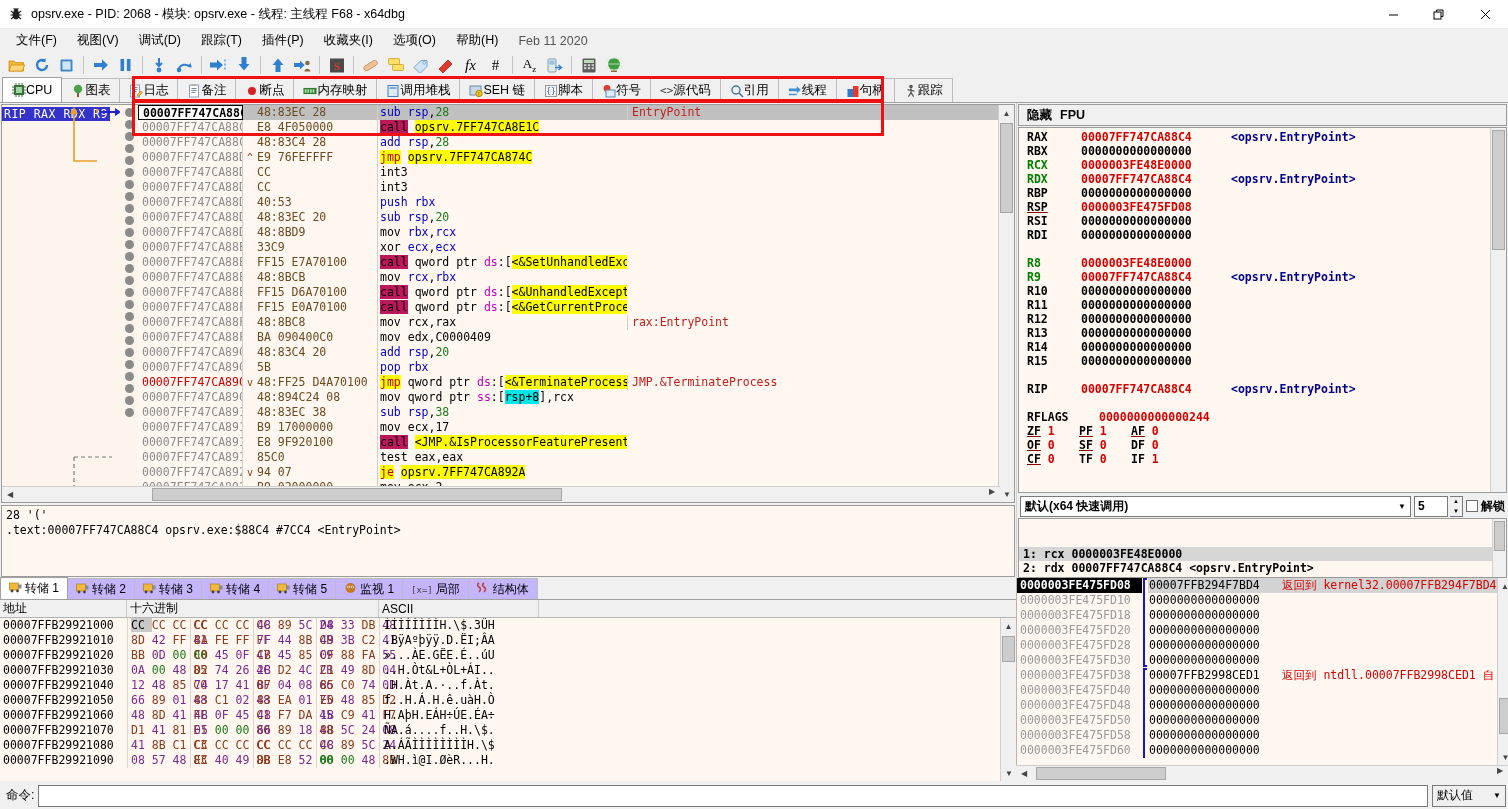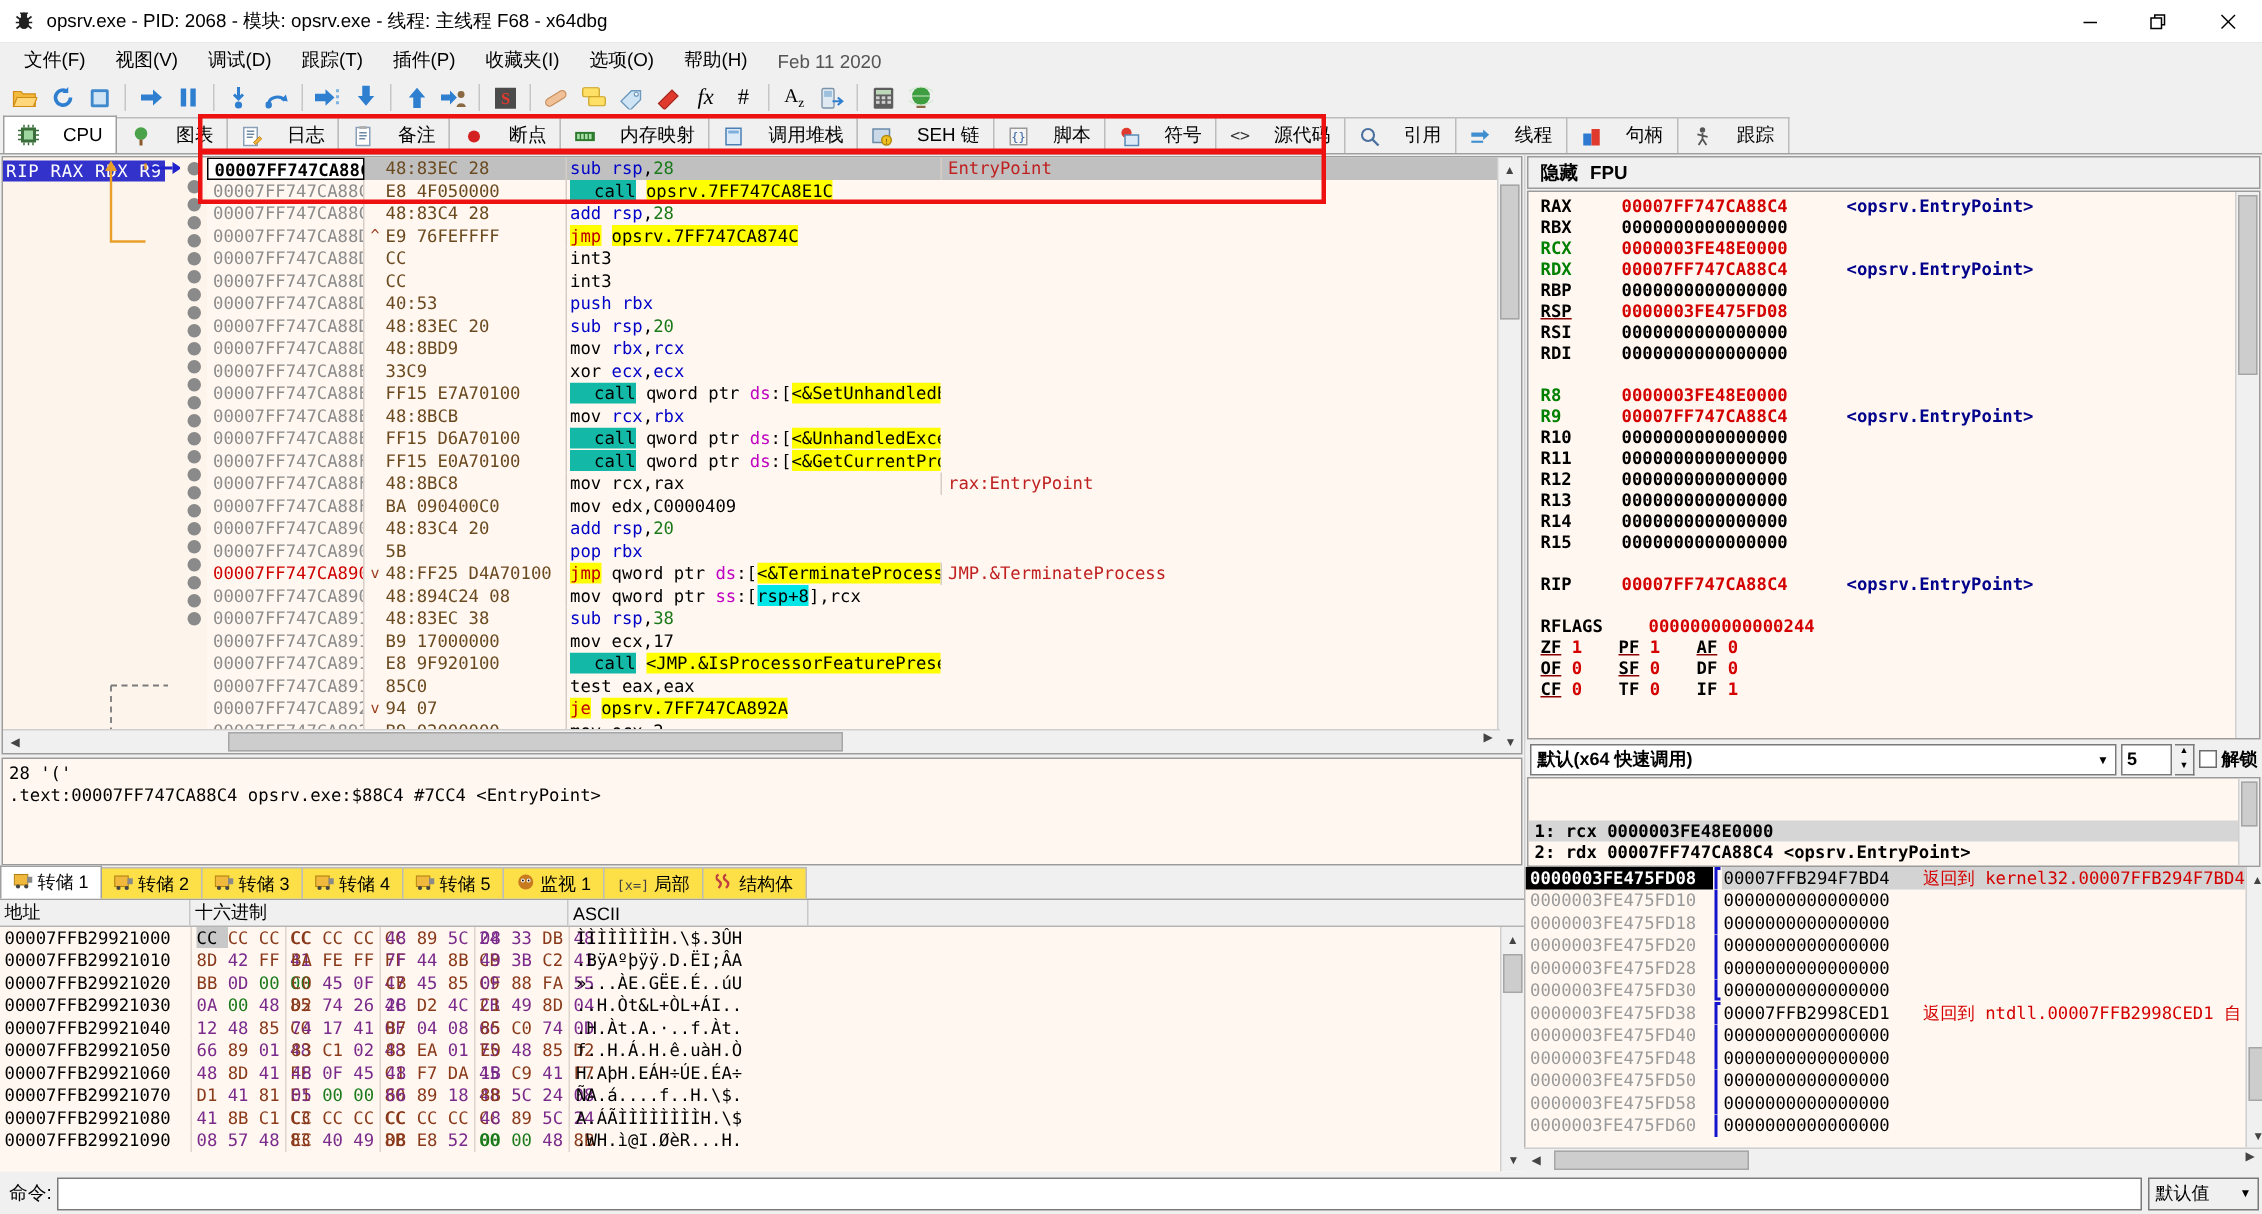--- a/index.html
+++ b/index.html
@@ -30,21 +30,21 @@
   .menudate { padding:3px 10px; font-size:12.5px; color:#555; }
 
   
   .toolbar { height:26px; display:flex; align-items:center; background:#f0f0f0; padding-left:4px; }
   .tbtn { width:25px; height:24px; display:flex; align-items:center; justify-content:center; }
   .tsep { width:1px; height:18px; background:#c6c6c6; margin:0 4px; }
 
   
   .tabstrip { height:25px; display:flex; align-items:flex-end; background:#f0f0f0;
               border-bottom:1px solid #a0a0a0; padding-left:2px; position:relative; }
-  .tab { height:24px; display:flex; align-items:center; gap:16px; padding:0 9px;
+  .tab { height:24px; display:flex; align-items:center; gap:0; padding:0 9px;
          border:1px solid #bcbcbc; border-bottom:none; background:#f0f0f0;
          font-size:12.5px; white-space:nowrap; margin-right:-1px;justify-content:space-between; }
   .tab.active { background:#ffffff; height:25px; border-color:#a0a0a0; position:relative; z-index:3; }
   .tab .ic { width:14px; height:14px; display:inline-block; }
 
   
   .redbox { position:absolute; border:3px solid #ee1111; pointer-events:none; z-index:40; }
 
   
   .main { display:flex; height:475px; background:#f0f0f0; }
@@ -62,21 +62,21 @@
           font-size:11.5px; line-height:15px; white-space:nowrap; }
   .drow.sel { background:#c0c0c0; }
   .c-addr { width:105px; padding-left:4px; color:#8c8c8c; border-right:1px solid #d6cec6; overflow:hidden;}
   .drow.sel .c-addr { color:#000; font-weight:bold; background:#fff; border:1px solid #000; height:15px; }
   .c-addr.cur { color:#ce0000; }
   .c-arrow { width:14px; text-align:center; color:#9a3b1b; font-size:10px; }
   .c-bytes { width:120px; color:#6b4a20; }
   .c-text { width:250px; padding-left:2px; border-left:1px solid #d6cec6; overflow:hidden; }
   .c-cmt { flex:1; padding-left:4px; border-left:1px solid #d6cec6; color:#c02020; overflow:hidden;}
   .mn { color:#0000c8; }
-  .mn-hl { background:#14b8a6; color:#000;padding-left:16px; }
+  .mn-hl { background:#be185d; color:#000; }
   .mn-jmp { background:#ffff00; color:#c00000; }
   .op-reg { color:#0000c8; }
   .op-num { color:#1a7a1a; }
   .op-addr { background:#ffff00; color:#000; }
   .op-seg { color:#c000c0; }
   .op-plain { color:#000; }
   .hl-cyan { background:#00e5e5; }
 
   
   .riplabel { position:absolute; left:0; top:2px; background:#3333cc; color:#fff;
@@ -131,21 +131,21 @@
   .argline { height:14px; line-height:14px; padding-left:4px; white-space:nowrap;}
   .argline.sel { background:#d6d6d6;}
 
   
   .bottom { display:flex; height:203px; }
   .dumpcol { width:1016px; display:flex; flex-direction:column; }
   .stackcol { width:492px; display:flex; flex-direction:column; }
 
   .dumptabs { height:22px; display:flex; align-items:flex-end; background:#f0f0f0; border-bottom:1px solid #a0a0a0;}
   .dtab { height:21px; display:flex; align-items:center; gap:3px; padding:0 8px; border:1px solid #bcbcbc;
-          border-bottom:none; background:#fde047; font-size:12px; white-space:nowrap; margin-right:-1px;}
+          border-bottom:none; background:#c4b5fd; font-size:12px; white-space:nowrap; margin-right:-1px;}
   .dtab.active { background:#fff; height:22px; border-color:#a0a0a0; z-index:3;}
   .colhdr { height:18px; display:flex; background:#f0f0f0; border-bottom:1px solid #b5b5b5;
             font-size:12px; }
   .colhdr div { border-right:1px solid #c8c8c8; padding-left:3px; display:flex; align-items:center;}
   .dumpbody { flex:1; background:#fff7f0; overflow:hidden; display:flex; }
   .hexrows { flex:1; font-family:"DejaVu Sans Mono", monospace; font-size:11.5px; line-height:15px;}
   .hexrow { height:15px; display:flex; white-space:nowrap;}
   .hx-addr { width:127px; padding-left:3px; color:#000;}
   .hx-g { width:63px; border-left:1px solid #ded5cc; padding-left:3px;}
   .hx-ascii { width:160px; border-left:1px solid #ded5cc; padding-left:4px; color:#000;}

